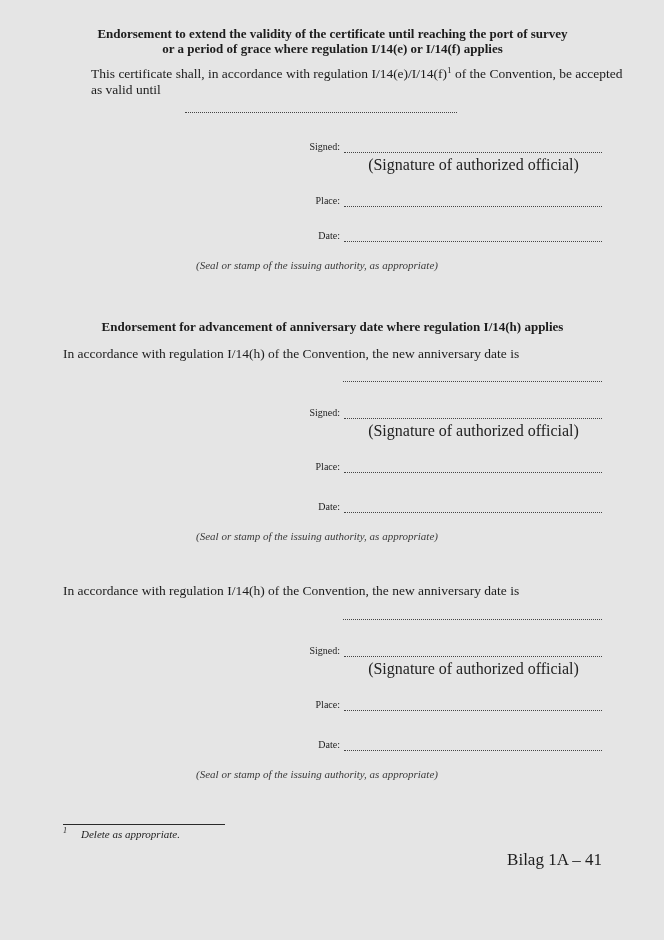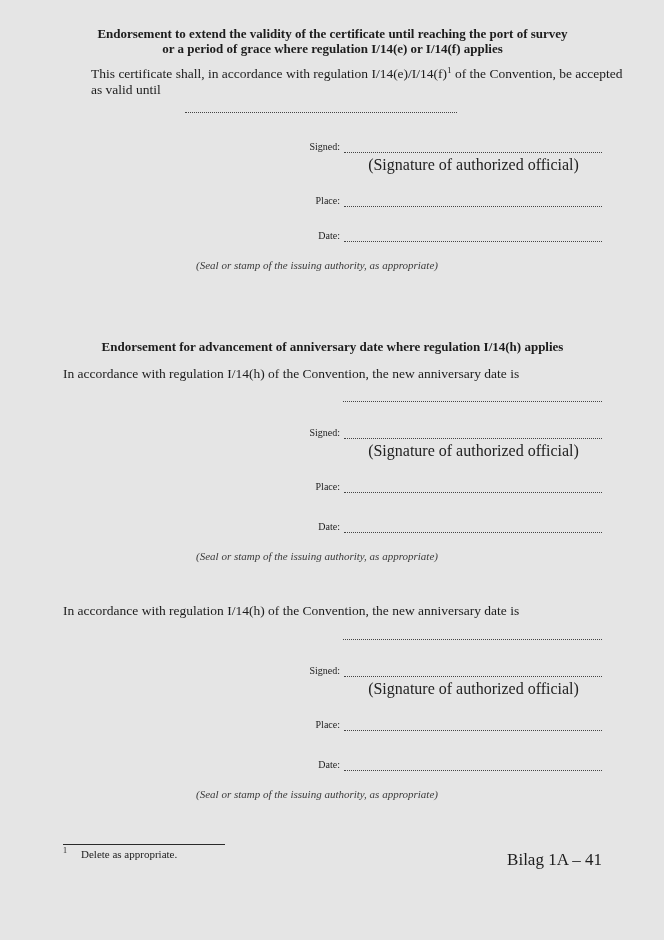--- a/index.html
+++ b/index.html
@@ -82,21 +82,21 @@
     width: 508px;
     text-align: center;
     font-size: 11px;
     line-height: 12px;
     font-style: italic;
     color: #3a3a3a;
   }
   .mt-s1-signed { margin-top: 26px; }
   .mt-s1-place  { margin-top: 23px; }
   .mt-s1-date   { margin-top: 19px; }
-  .mt-s2-title  { margin-top: 68px; }
+  .mt-s2-title  { margin-top: 48px; }
   .mt-s2-para   { margin-top: 12px; }
   .mt-s2-line   { margin-top: 19px; }
   .mt-s2-signed { margin-top: 23px; }
   .mt-s2-place  { margin-top: 23px; }
   .mt-s2-date   { margin-top: 24px; }
   .mt-s3-para   { margin-top: 41px; }
   .mt-s3-line   { margin-top: 20px; }
   .mt-s3-signed { margin-top: 23px; }
   .mt-s3-place  { margin-top: 23px; }
   .mt-s3-date   { margin-top: 24px; }
@@ -104,20 +104,21 @@
   .footnote-rule {
     margin-top: 44px;
     width: 162px;
     height: 0;
     border-top: 1px solid #2a2a2a;
   }
   .footnote {
     margin-top: 3px;
     font-size: 11px;
     line-height: 13px;
+    font-style: italic;
   }
   .footnote sup {
     font-size: 8px;
     vertical-align: super;
     line-height: 0;
   }
   .footnote .fn-text {
     margin-left: 14px;
   }
   .page-footer {

